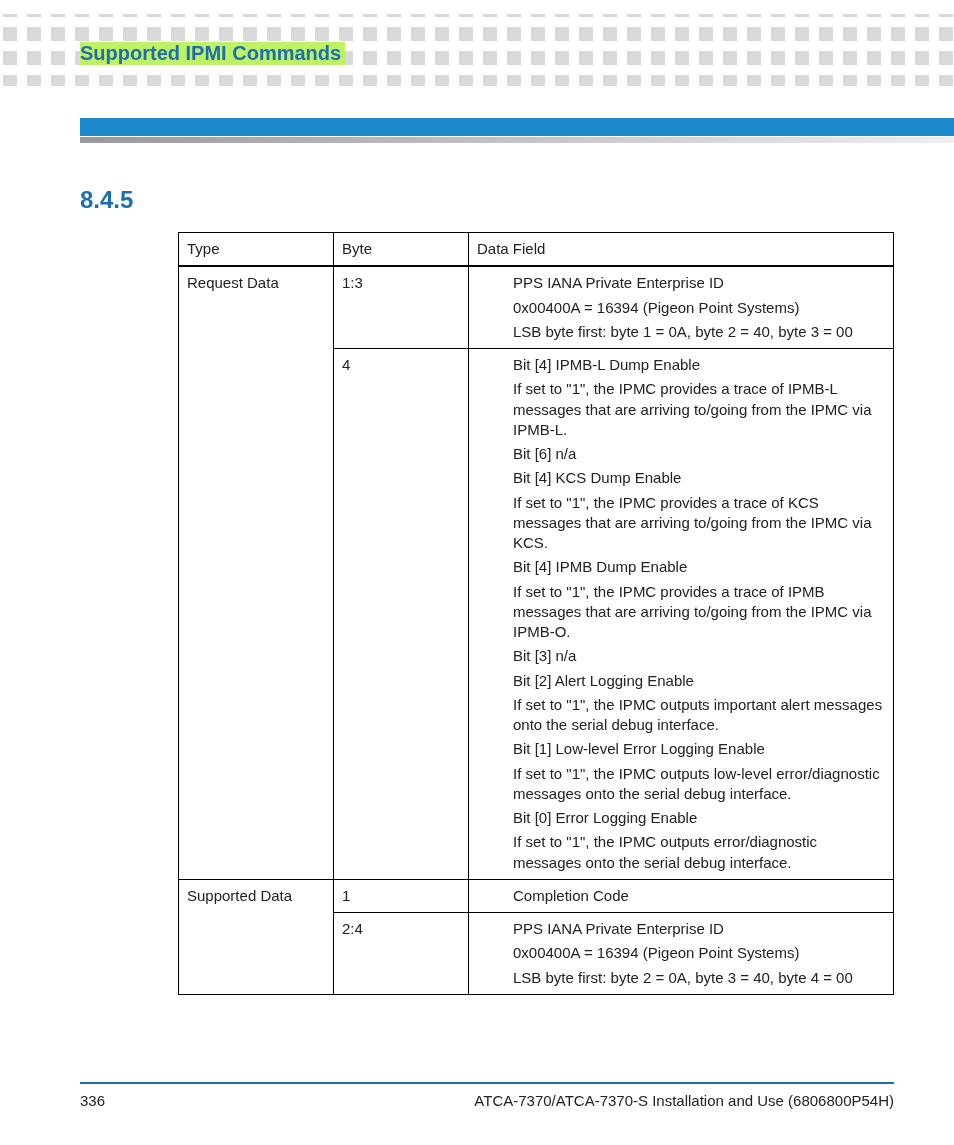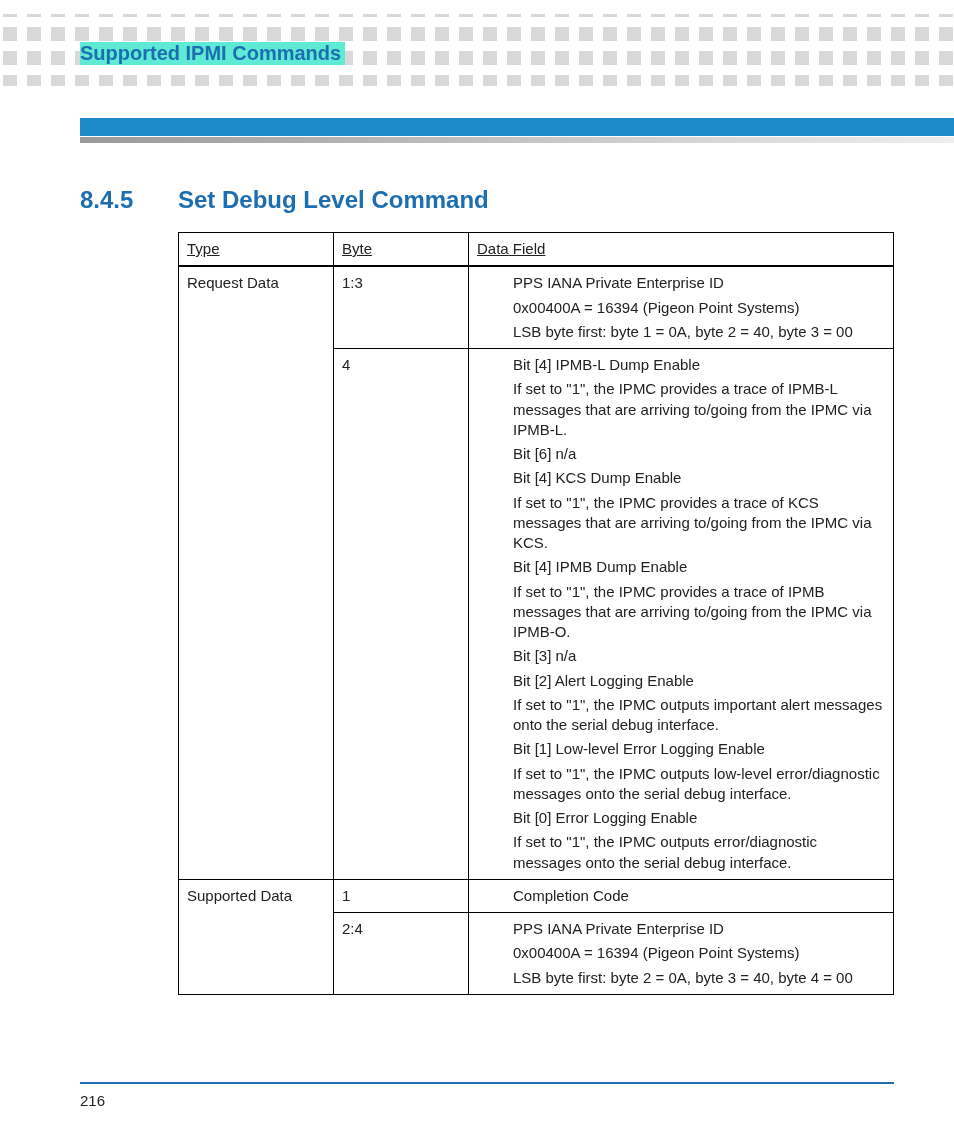--- a/index.html
+++ b/index.html
@@ -20,21 +20,21 @@
       overflow: hidden;
     }
     .header-dots svg { display: block; }
     .chap-title {
       position: absolute;
       top: 42px;
       left: 80px;
       color: #1d6eb0;
       font-weight: 700;
       font-size: 20px;
-      background: #5eead4;
+      background: #bef264;
       padding: 0 4px 0 0;
     }
     .blue-bar {
       position: absolute;
       top: 118px;
       left: 80px;
       right: 0;
       height: 18px;
       background: #1d8acb;
     }
@@ -47,21 +47,21 @@
       background: linear-gradient(to right, #999 0%, #eee 100%);
     }
     .content {
       position: absolute;
       top: 186px;
       left: 80px;
       right: 60px;
     }
     .sec-heading {
       display: flex;
-      gap: 36px;
+      gap: 16px;
       color: #1d6eb0;
       font-weight: 700;
       font-size: 24px;
       margin-bottom: 18px;
     }
     .sec-heading .num { min-width: 62px; }
     .intro {
       font-size: 16px;
       margin-left: 98px;
       margin-bottom: 30px;
@@ -82,21 +82,21 @@
     }
     th, td {
       border: 1px solid #000;
       padding: 6px 8px 6px 8px;
       text-align: left;
       vertical-align: top;
       font-weight: normal;
       line-height: 1.35;
     }
     thead tr { border-bottom: 2px solid #000; }
-    thead th { border-bottom: 2px solid #000; text-decoration: underline; }
+    thead th { border-bottom: 2px solid #000; }
     .col-type { width: 155px; }
     .col-byte { width: 135px; }
     td p { margin-bottom: 4px; margin-left: 36px; }
     td p:last-child { margin-bottom: 0; }
     .footer {
       position: absolute;
       bottom: 36px;
       left: 80px;
       right: 60px;
       border-top: 2px solid #1d6eb0;
@@ -121,21 +121,20 @@
   </svg>
 </div>
 
 <div class="chap-title">Supported IPMI Commands</div>
 <div class="blue-bar"></div>
 <div class="gray-bar"></div>
 
 <div class="content">
   <div class="sec-heading">
     <span class="num">8.4.5</span>
-    <span>Set Debug Level Command</span>
   </div>
   <table>
     <thead>
       <tr>
         <th class="col-type">Type</th>
         <th class="col-byte">Byte</th>
         <th>Data Field</th>
       </tr>
     </thead>
     <tbody id="tbody">
@@ -180,14 +179,15 @@
             <p>PPS IANA Private Enterprise ID</p>
             <p>0x00400A = 16394 (Pigeon Point Systems)</p>
             <p>LSB byte first: byte 2 = 0A, byte 3 = 40, byte 4 = 00</p>
           </td>
         </tr>
       </tbody>
   </table>
 </div>
 
 <div class="footer">
-  <span>216</span>
+  <span>336</span>
+  <span>ATCA-7370/ATCA-7370-S Installation and Use (6806800P54H)</span>
 </div>
 
 </body></html>

